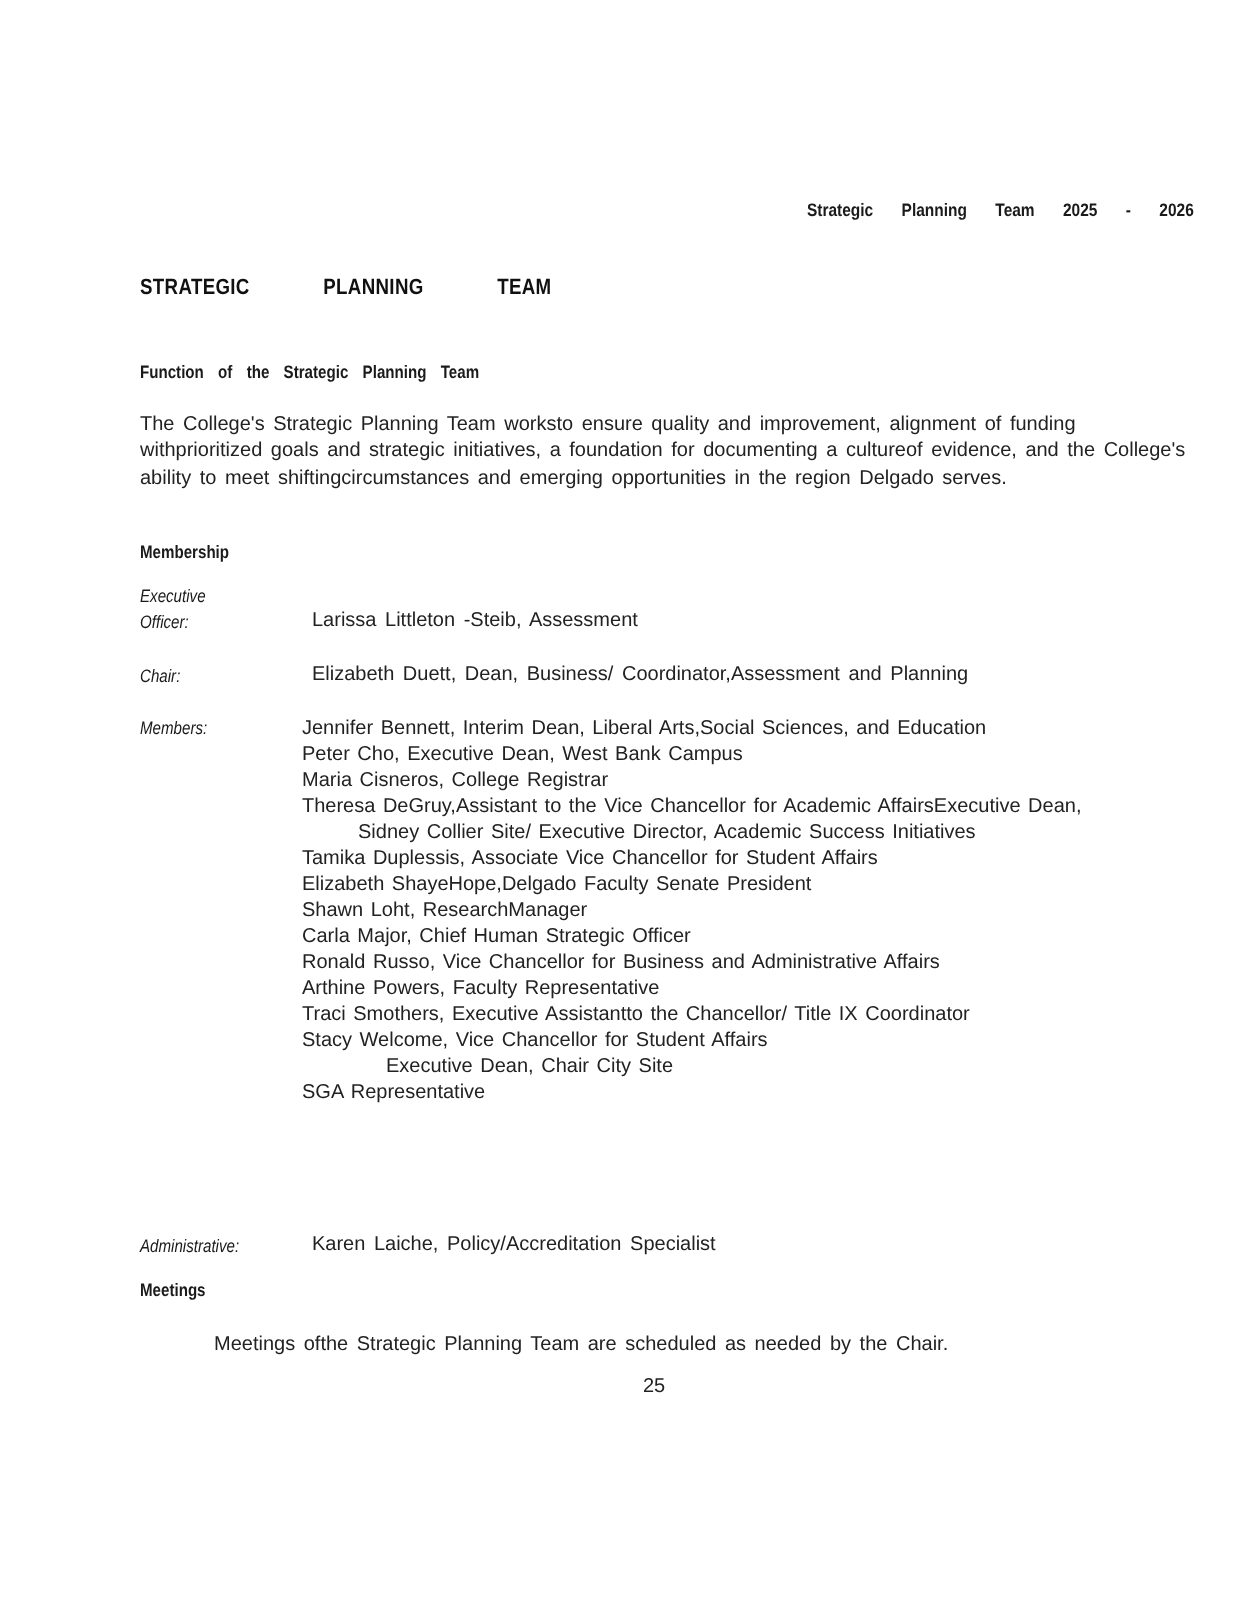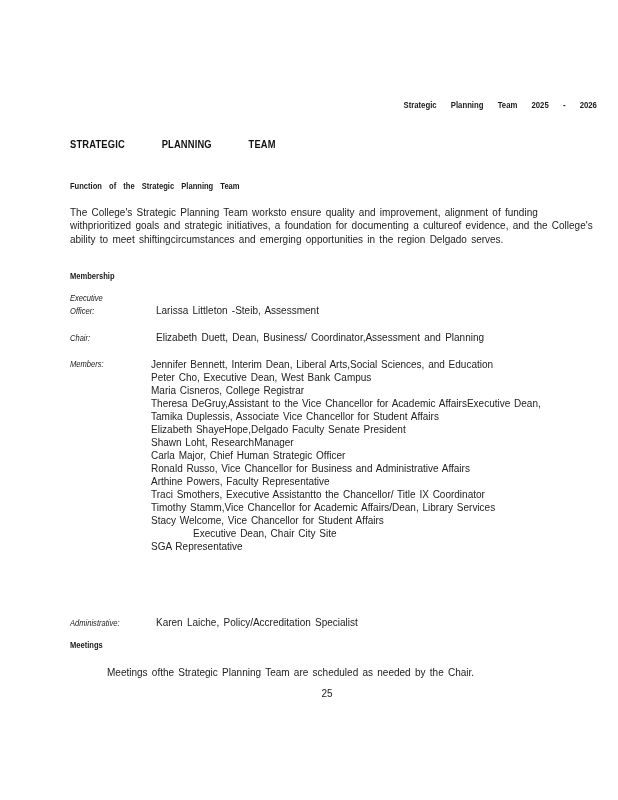--- a/index.html
+++ b/index.html
@@ -145,28 +145,28 @@
   <div class="abs cond-italic chair-label">Chair:</div>
   <div class="abs value-line chair-value">Elizabeth Duett, Dean, Business/ Coordinator,Assessment and Planning</div>
 
   <div class="abs cond-italic members-label">Members:</div>
 
   <div class="abs members-list">
     <div class="member-line">Jennifer Bennett, Interim Dean, Liberal Arts,Social Sciences, and Education</div>
     <div class="member-line">Peter Cho, Executive Dean, West Bank Campus</div>
     <div class="member-line">Maria Cisneros, College Registrar</div>
     <div class="member-line">Theresa DeGruy,Assistant to the Vice Chancellor for Academic AffairsExecutive Dean,</div>
+    <div class="member-line ind1">Sidney Collier Site/ Executive Director, Academic Success Initiatives</div>
     <div class="member-line">Tamika Duplessis, Associate Vice Chancellor for Student Affairs</div>
     <div class="member-line">Elizabeth ShayeHope,Delgado Faculty Senate President</div>
     <div class="member-line">Shawn Loht, ResearchManager</div>
     <div class="member-line">Carla Major, Chief Human Strategic Officer</div>
     <div class="member-line">Ronald Russo, Vice Chancellor for Business and Administrative Affairs</div>
     <div class="member-line">Arthine Powers, Faculty Representative</div>
     <div class="member-line">Traci Smothers, Executive Assistantto the Chancellor/ Title IX Coordinator</div>
-    <div class="member-line">Timothy Stamm,Vice Chancellor for Academic Affairs/Dean, Library Services</div>
     <div class="member-line">Stacy Welcome, Vice Chancellor for Student Affairs</div>
     <div class="member-line ind2">Executive Dean, Chair City Site</div>
     <div class="member-line">SGA Representative</div>
   </div>
 
   <div class="abs cond-italic admin-label">Administrative:</div>
   <div class="abs value-line admin-value">Karen Laiche, Policy/Accreditation Specialist</div>
 
   <div class="abs cond-bold meetings-heading">Meetings</div>
 

